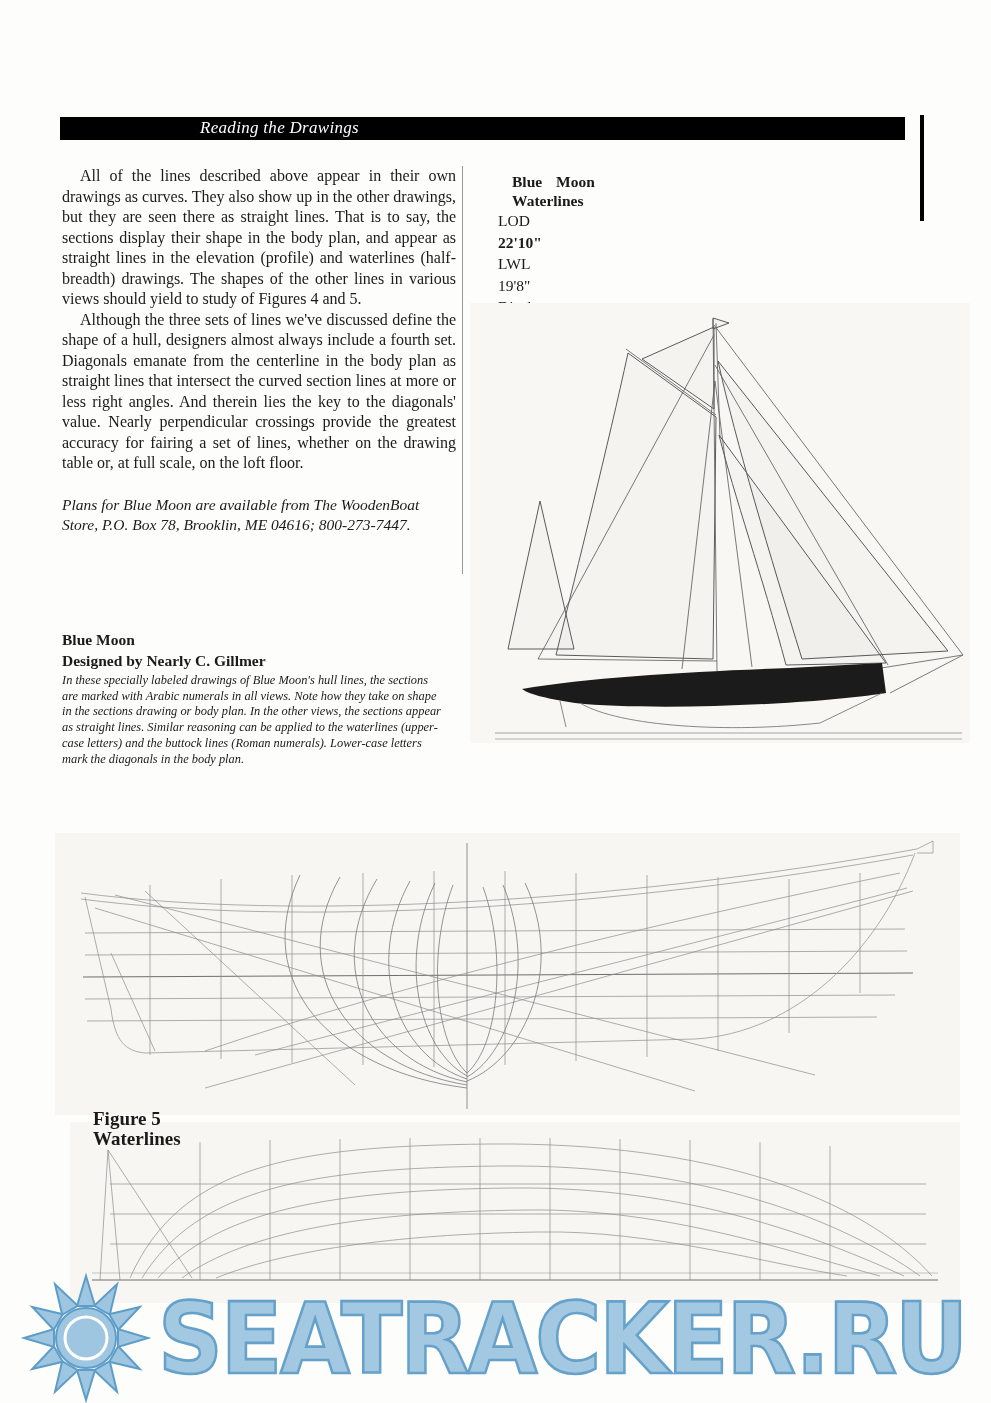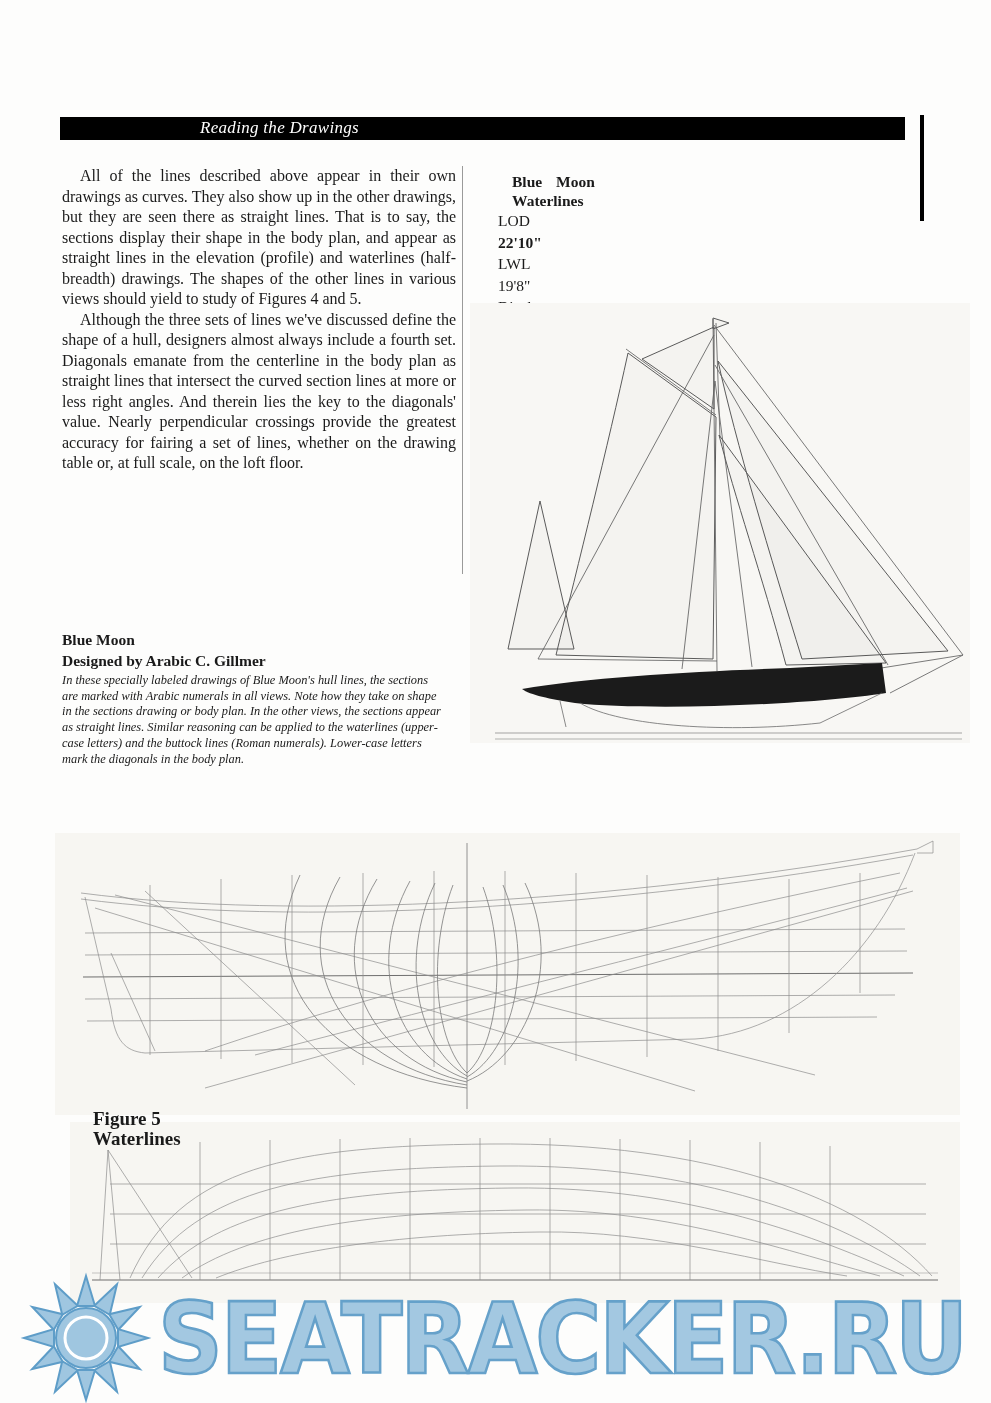--- a/index.html
+++ b/index.html
@@ -50,20 +50,21 @@
 <div class="page">
 
   <div class="header-bar">
     <span class="header-title">Reading the Drawings</span>
   </div>
   <div class="right-tick"></div>
 
   <div class="left-col">
     <p class="body-para">All of the lines described above appear in their own drawings as curves. They also show up in the other drawings, but they are seen there as straight lines. That is to say, the sections display their shape in the body plan, and appear as straight lines in the elevation (profile) and waterlines (half-breadth) drawings. The shapes of the other lines in various views should yield to study of Figures 4 and 5.</p>
     <p class="body-para">Although the three sets of lines we've discussed define the shape of a hull, designers almost always include a fourth set. Diagonals emanate from the centerline in the body plan as straight lines that intersect the curved section lines at more or less right angles. And therein lies the key to the diagonals' value. Nearly perpendicular crossings provide the greatest accuracy for fairing a set of lines, whether on the drawing table or, at full scale, on the loft floor.</p>
+    <p class="plans-note">Plans for Blue Moon are available from The WoodenBoat Store, P.O. Box 78, Brooklin, ME 04616; 800-273-7447.</p>
   </div>
   <div class="col-rule"></div>
 
   <div class="particulars">
     <div class="particulars-title">
       <span>Blue Moon</span><br>
       <span>Waterlines</span>
     </div>
     <div class="p-row">
       <span class="p-label">LOD</span>
@@ -118,21 +119,21 @@
     </g>
     <g>
       <path d="M52,386 C120,374 230,368 320,365 L412,360 L416,390 C340,402 180,408 105,400 C80,396 60,392 52,386 Z" fill="#1b1b1b" stroke="none"></path>
       <path d="M110,400 C150,424 260,430 350,420 L412,390" fill="none" stroke="#6b6b6b" stroke-width="0.8"></path>
       <path d="M90,398 L96,424" fill="none" stroke="#6b6b6b" stroke-width="0.8"></path>
     </g>
   </svg>
 
   <div class="boat-head">
     <div>Blue Moon</div>
-    <div>Designed by Arabic C. Gillmer</div>
+    <div>Designed by Nearly C. Gillmer</div>
   </div>
   <p class="boat-caption">In these specially labeled drawings of Blue Moon's hull lines, the sections are marked with Arabic numerals in all views. Note how they take on shape in the sections drawing or body plan. In the other views, the sections appear as straight lines. Similar reasoning can be applied to the waterlines (upper-case letters) and the buttock lines (Roman numerals). Lower-case letters mark the diagonals in the body plan.</p>
 
   <div class="fig4-head">
     <div>Figure 4</div>
     <div>Elevation and body plan (lies)</div>
   </div>
   <svg class="fig4-svg" width="905" height="282" viewBox="0 0 905 282">
     <rect x="0" y="0" width="905" height="282" fill="#f7f6f2"></rect>
     <g stroke="#8d8d8d" stroke-width="0.7" fill="none">

